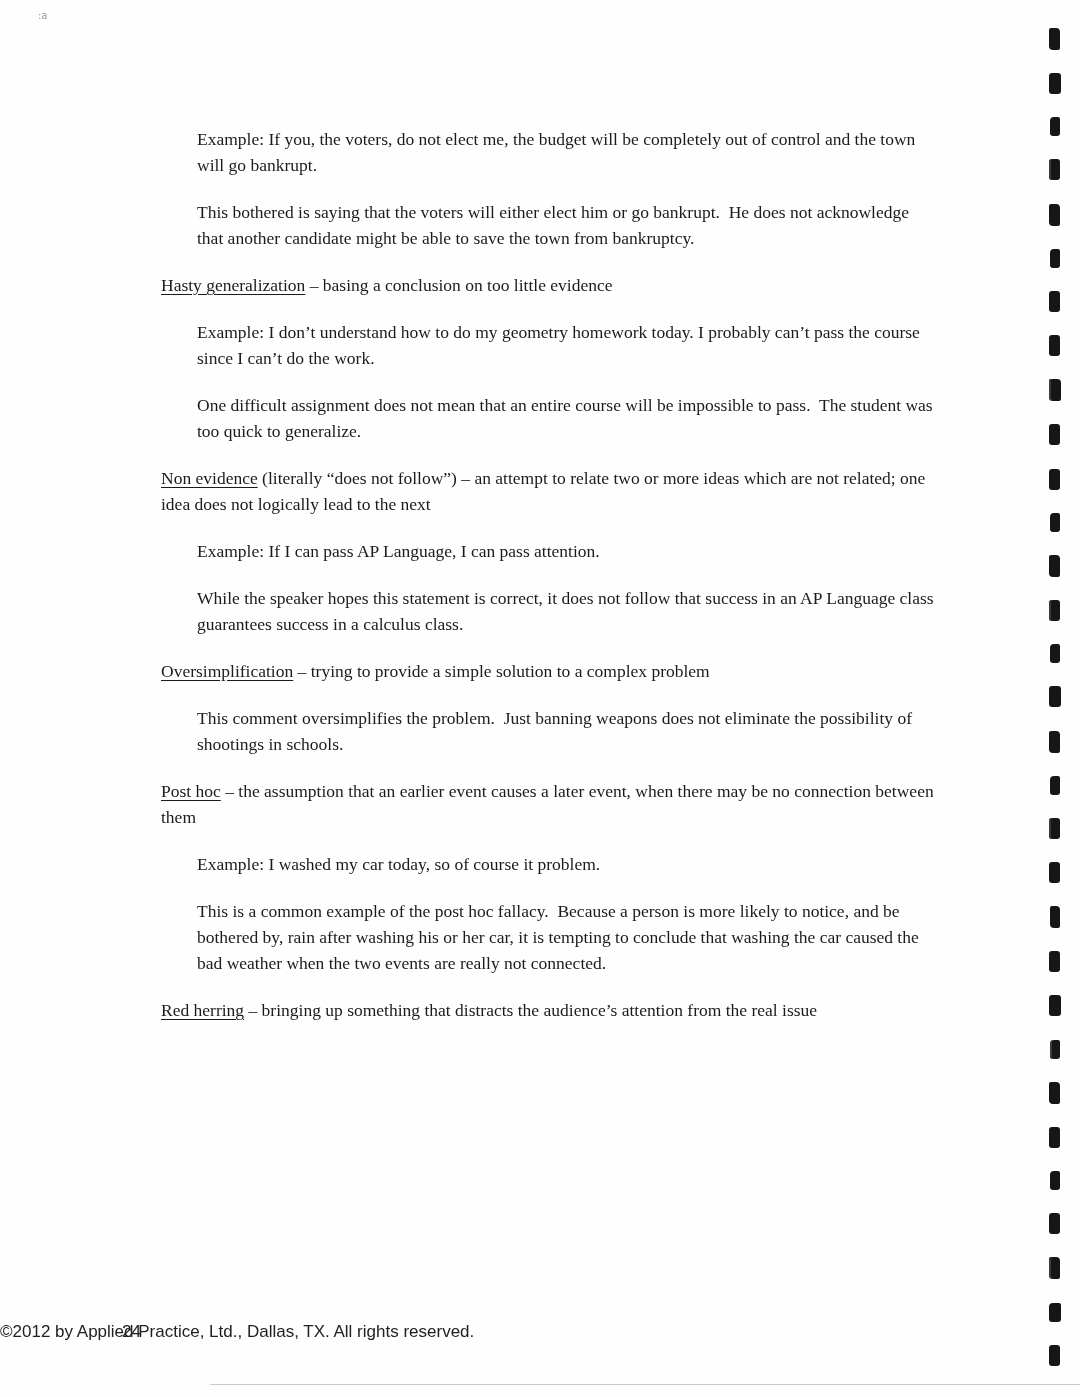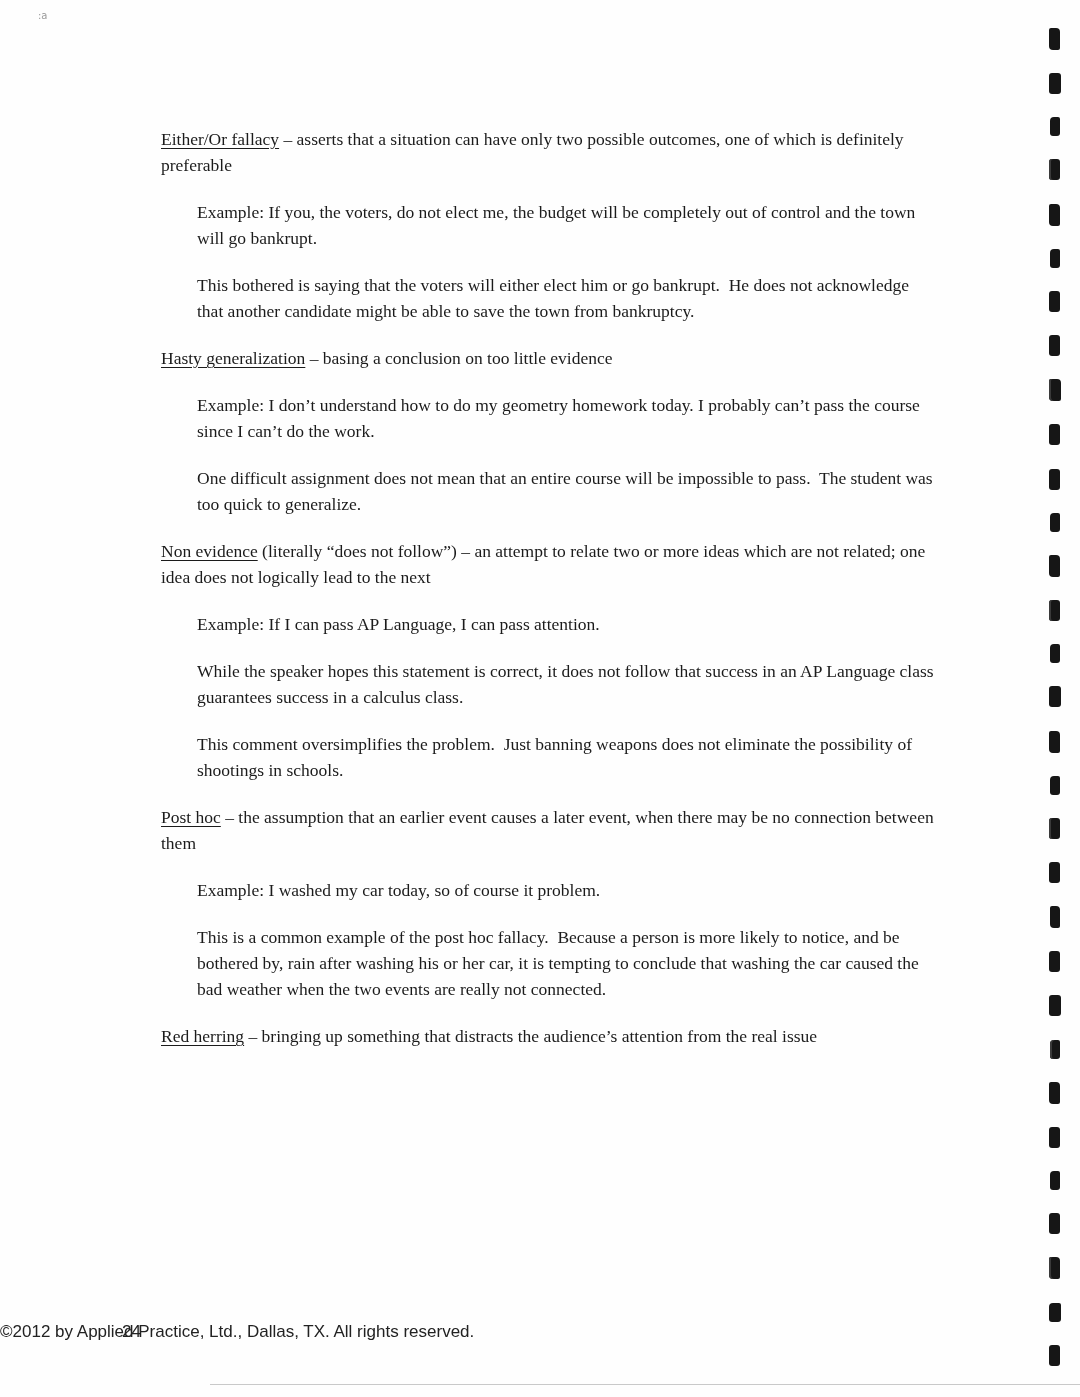--- a/index.html
+++ b/index.html
@@ -101,35 +101,35 @@
 </style>
 </head>
 <body>
 
 <div class="page">
 
   <div class="scan-artifact">:a</div>
 
   <div class="content" id="content">
       <div class="section">
-        <p class="heading"><span class="term">Either/Or fallacy</span> – asserts that a situation can have only two possible outcomes, one of which is definitely preferable</p>
         <p class="para">Example: If you, the voters, do not elect me, the budget will be completely out of control and the town will go bankrupt.</p>
         <p class="para">This bothered is saying that the voters will either elect him or go bankrupt.  He does not acknowledge that another candidate might be able to save the town from bankruptcy.</p>
       </div>
       <div class="section">
         <p class="heading"><span class="term">Hasty generalization</span> – basing a conclusion on too little evidence</p>
         <p class="para">Example: I don’t understand how to do my geometry homework today. I probably can’t pass the course since I can’t do the work.</p>
         <p class="para">One difficult assignment does not mean that an entire course will be impossible to pass.  The student was too quick to generalize.</p>
       </div>
       <div class="section">
         <p class="heading"><span class="term">Non evidence</span> (literally “does not follow”) – an attempt to relate two or more ideas which are not related; one idea does not logically lead to the next</p>
         <p class="para">Example: If I can pass AP Language, I can pass attention.</p>
         <p class="para">While the speaker hopes this statement is correct, it does not follow that success in an AP Language class guarantees success in a calculus class.</p>
       </div>
       <div class="section">
+        <p class="heading"><span class="term">Oversimplification</span> – trying to provide a simple solution to a complex problem</p>
         <p class="para">This comment oversimplifies the problem.  Just banning weapons does not eliminate the possibility of shootings in schools.</p>
       </div>
       <div class="section">
         <p class="heading"><span class="term">Post hoc</span> – the assumption that an earlier event causes a later event, when there may be no connection between them</p>
         <p class="para">Example: I washed my car today, so of course it problem.</p>
         <p class="para">This is a common example of the post hoc fallacy.  Because a person is more likely to notice, and be bothered by, rain after washing his or her car, it is tempting to conclude that washing the car caused the bad weather when the two events are really not connected.</p>
       </div>
       <div class="section">
         <p class="heading"><span class="term">Red herring</span> – bringing up something that distracts the audience’s attention from the real issue</p>
       </div>

